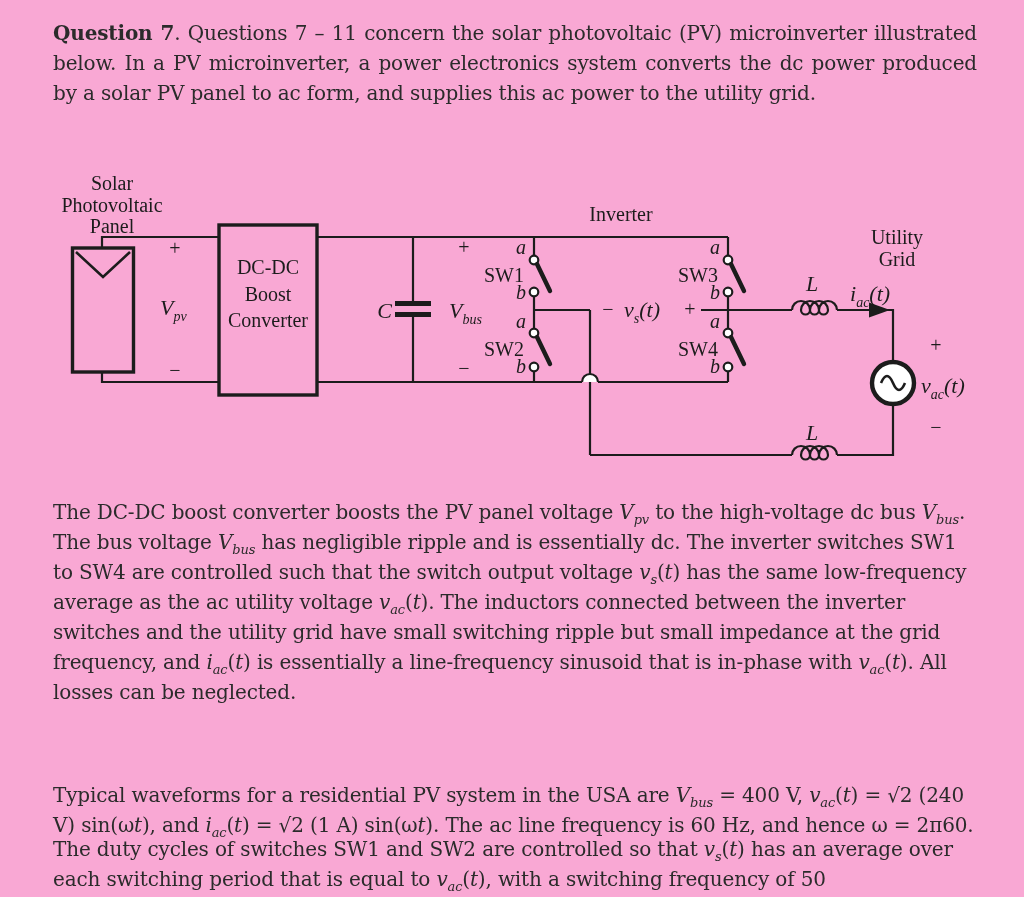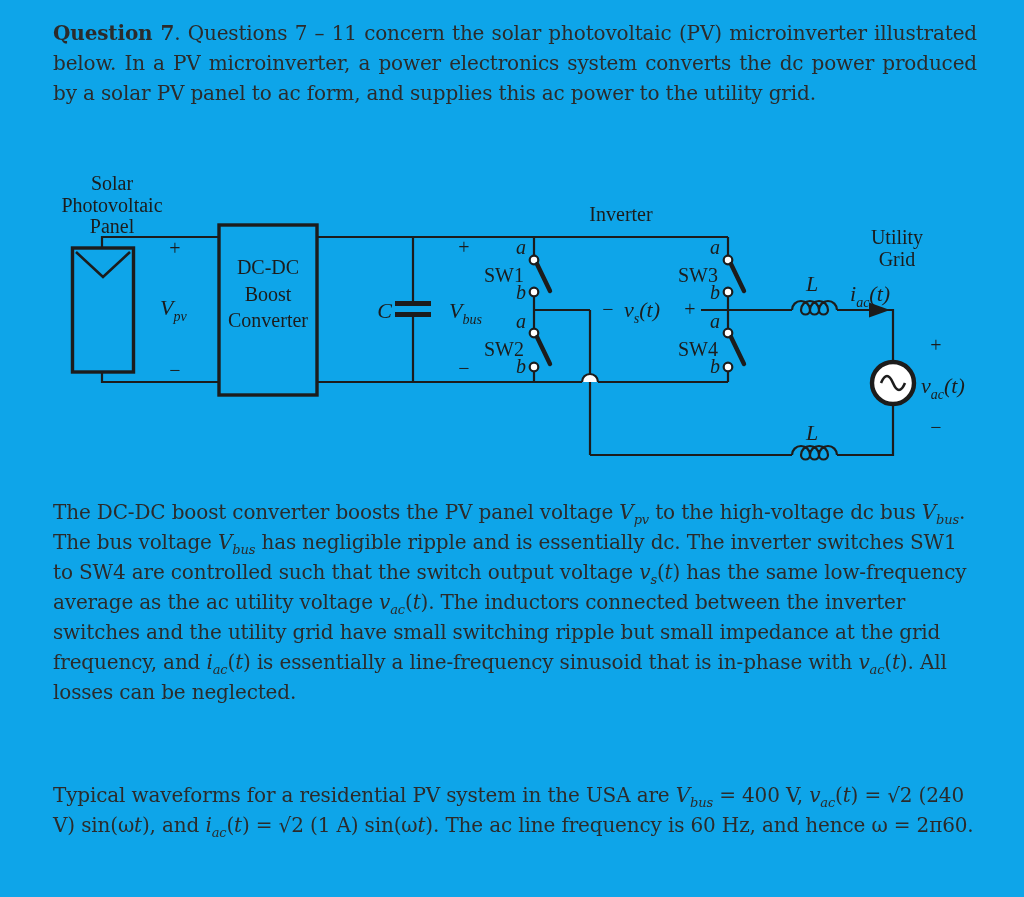--- a/index.html
+++ b/index.html
@@ -1,16 +1,16 @@
 <!DOCTYPE html>
 <html><head>
 <meta charset="utf-8">
 <style>
   html,body{margin:0;padding:0;width:1024px;height:897px;background:#ffffff;overflow:hidden;}
-  .page{position:absolute;inset:0;width:1024px;height:897px;background:#0ea5e9;
+  .page{position:absolute;inset:0;width:1024px;height:897px;background:#f9a8d4;
         font-family:"DejaVu Serif","Liberation Serif",serif;color:#2b2b2b;}
   .para{position:absolute;left:53px;width:924px;font-size:20px;line-height:30px;letter-spacing:-0.15px;}
   .para.justify{text-align:justify;}
   .para b{font-weight:bold;}
   .para i{font-style:italic;}
   .para sub{font-size:13px;font-style:italic;line-height:0;}
   .fig{position:absolute;left:0;top:162px;width:1024px;height:310px;}
   
   .w{stroke:#1c1c1c;stroke-width:2.2;fill:none;}
   .w3{stroke:#1c1c1c;stroke-width:3.4;fill:none;}
@@ -155,14 +155,15 @@
       <path class="w" d="M792,293 a9,9 0 0 1 18,0 a4.5,4.5 0 0 1 -9,0 a9,9 0 0 1 18,0 a4.5,4.5 0 0 1 -9,0 a9,9 0 0 1 18,0 a4.5,4.5 0 0 1 -9,0 a9,9 0 0 1 18,0"></path>
     </g>
     <text class="ft it big mid" x="812" y="278">L</text>
     <path class="w" d="M837,293 H893 V242"></path>
   </svg>
 
   <div class="para" style="top:497px">The DC-DC boost converter boosts the PV panel voltage <i>V</i><sub>pv</sub> to the high-voltage dc bus <i>V</i><sub>bus</sub>. The bus voltage <i>V</i><sub>bus</sub> has negligible ripple and is essentially dc. The inverter switches SW1 to SW4 are controlled such that the switch output voltage <i>v</i><sub>s</sub>(<i>t</i>) has the same low-frequency average as the ac utility voltage <i>v</i><sub>ac</sub>(<i>t</i>). The inductors connected between the inverter switches and the utility grid have small switching ripple but small impedance at the grid frequency, and <i>i</i><sub>ac</sub>(<i>t</i>) is essentially a line-frequency sinusoid that is in-phase with <i>v</i><sub>ac</sub>(<i>t</i>). All losses can be neglected.</div>
 
   <div class="para" style="top:780px">Typical waveforms for a residential PV system in the USA are <i>V</i><sub>bus</sub> = 400 V, <i>v</i><sub>ac</sub>(<i>t</i>) = √2 (240 V) sin(ω<i>t</i>), and  <i>i</i><sub>ac</sub>(<i>t</i>) = √2 (1 A) sin(ω<i>t</i>). The ac line frequency is 60 Hz, and hence ω = 2π60.</div>
 
+  <div class="para" style="top:834px">The duty cycles of switches SW1 and SW2 are controlled so that <i>v</i><sub>s</sub>(<i>t</i>) has an average over each switching period that is equal to <i>v</i><sub>ac</sub>(<i>t</i>), with a switching frequency of 50</div>
 
 </div>
 
 </body></html>

